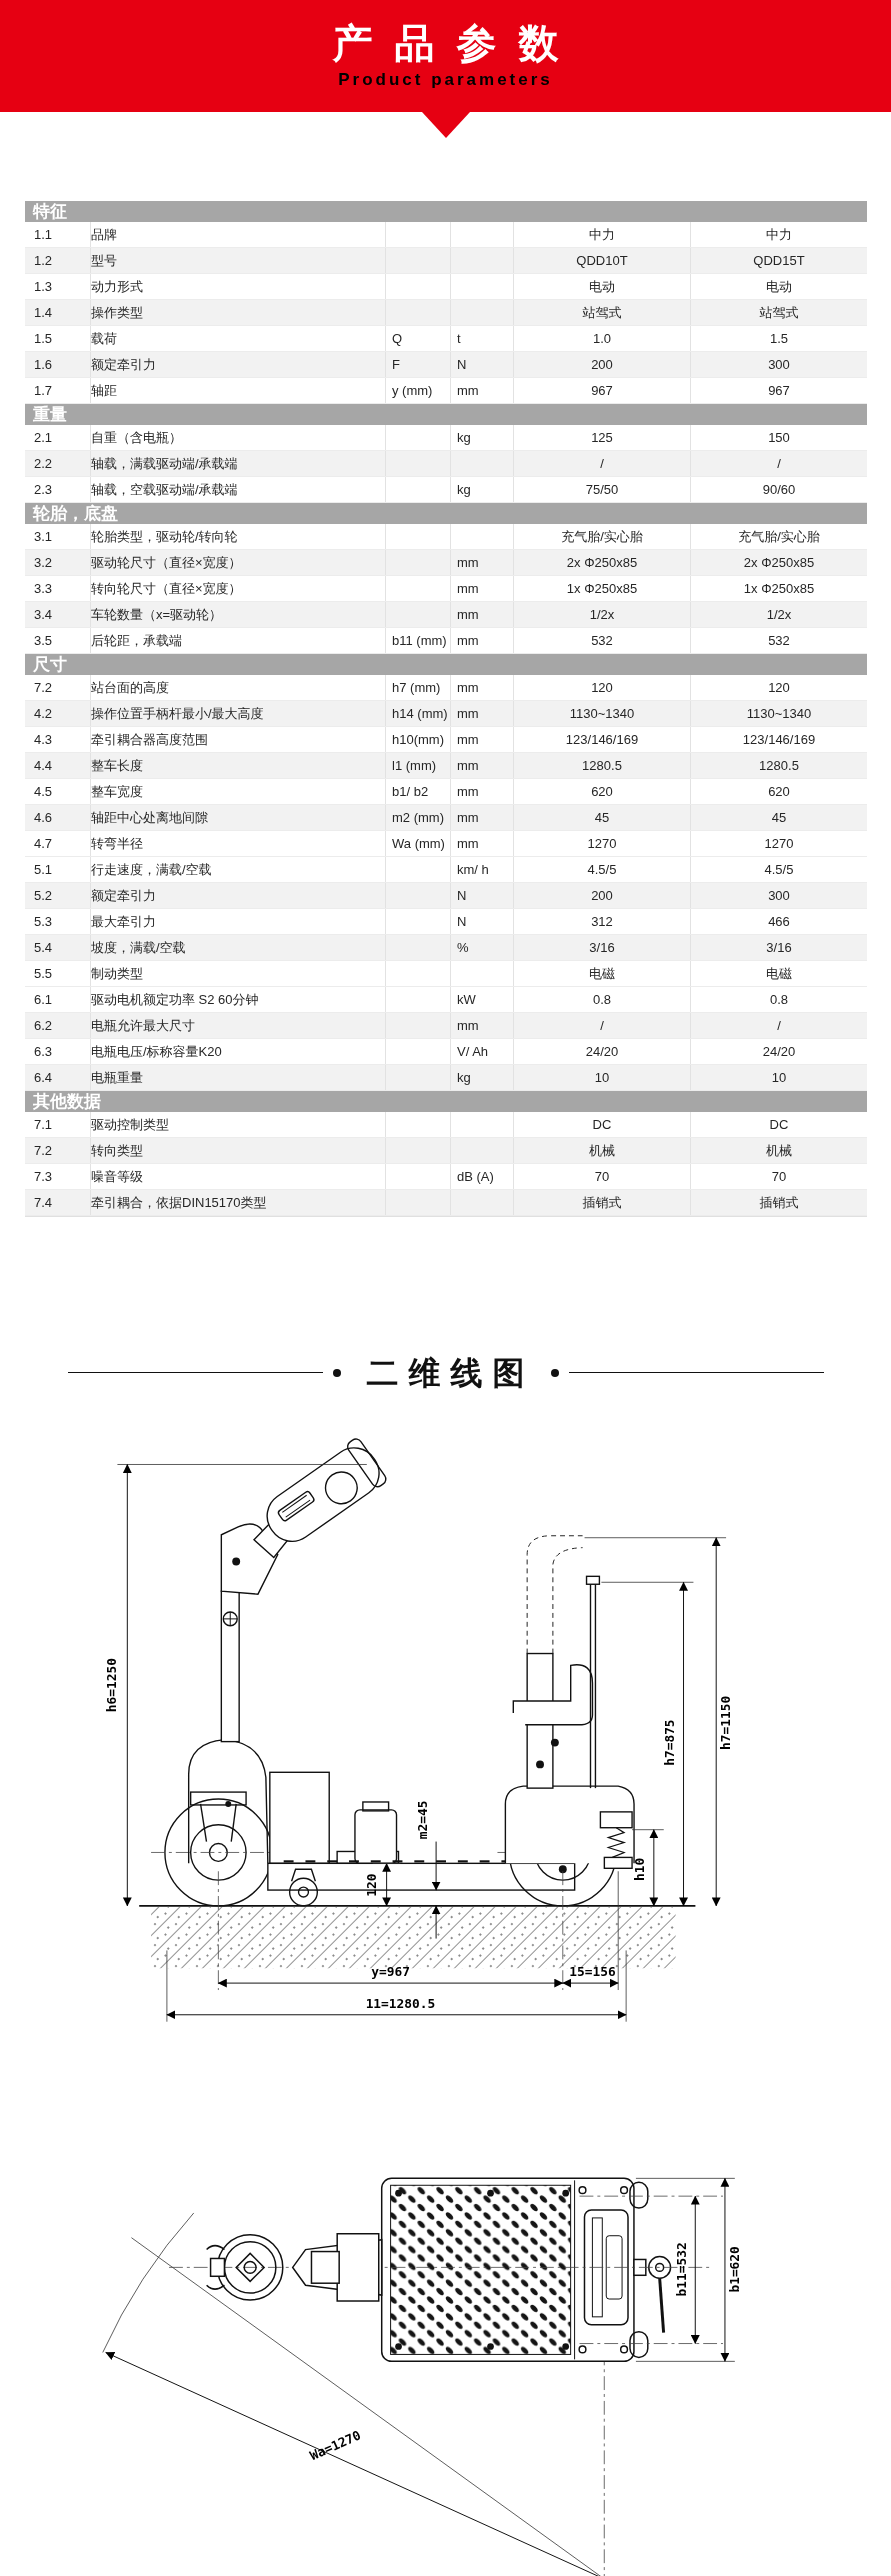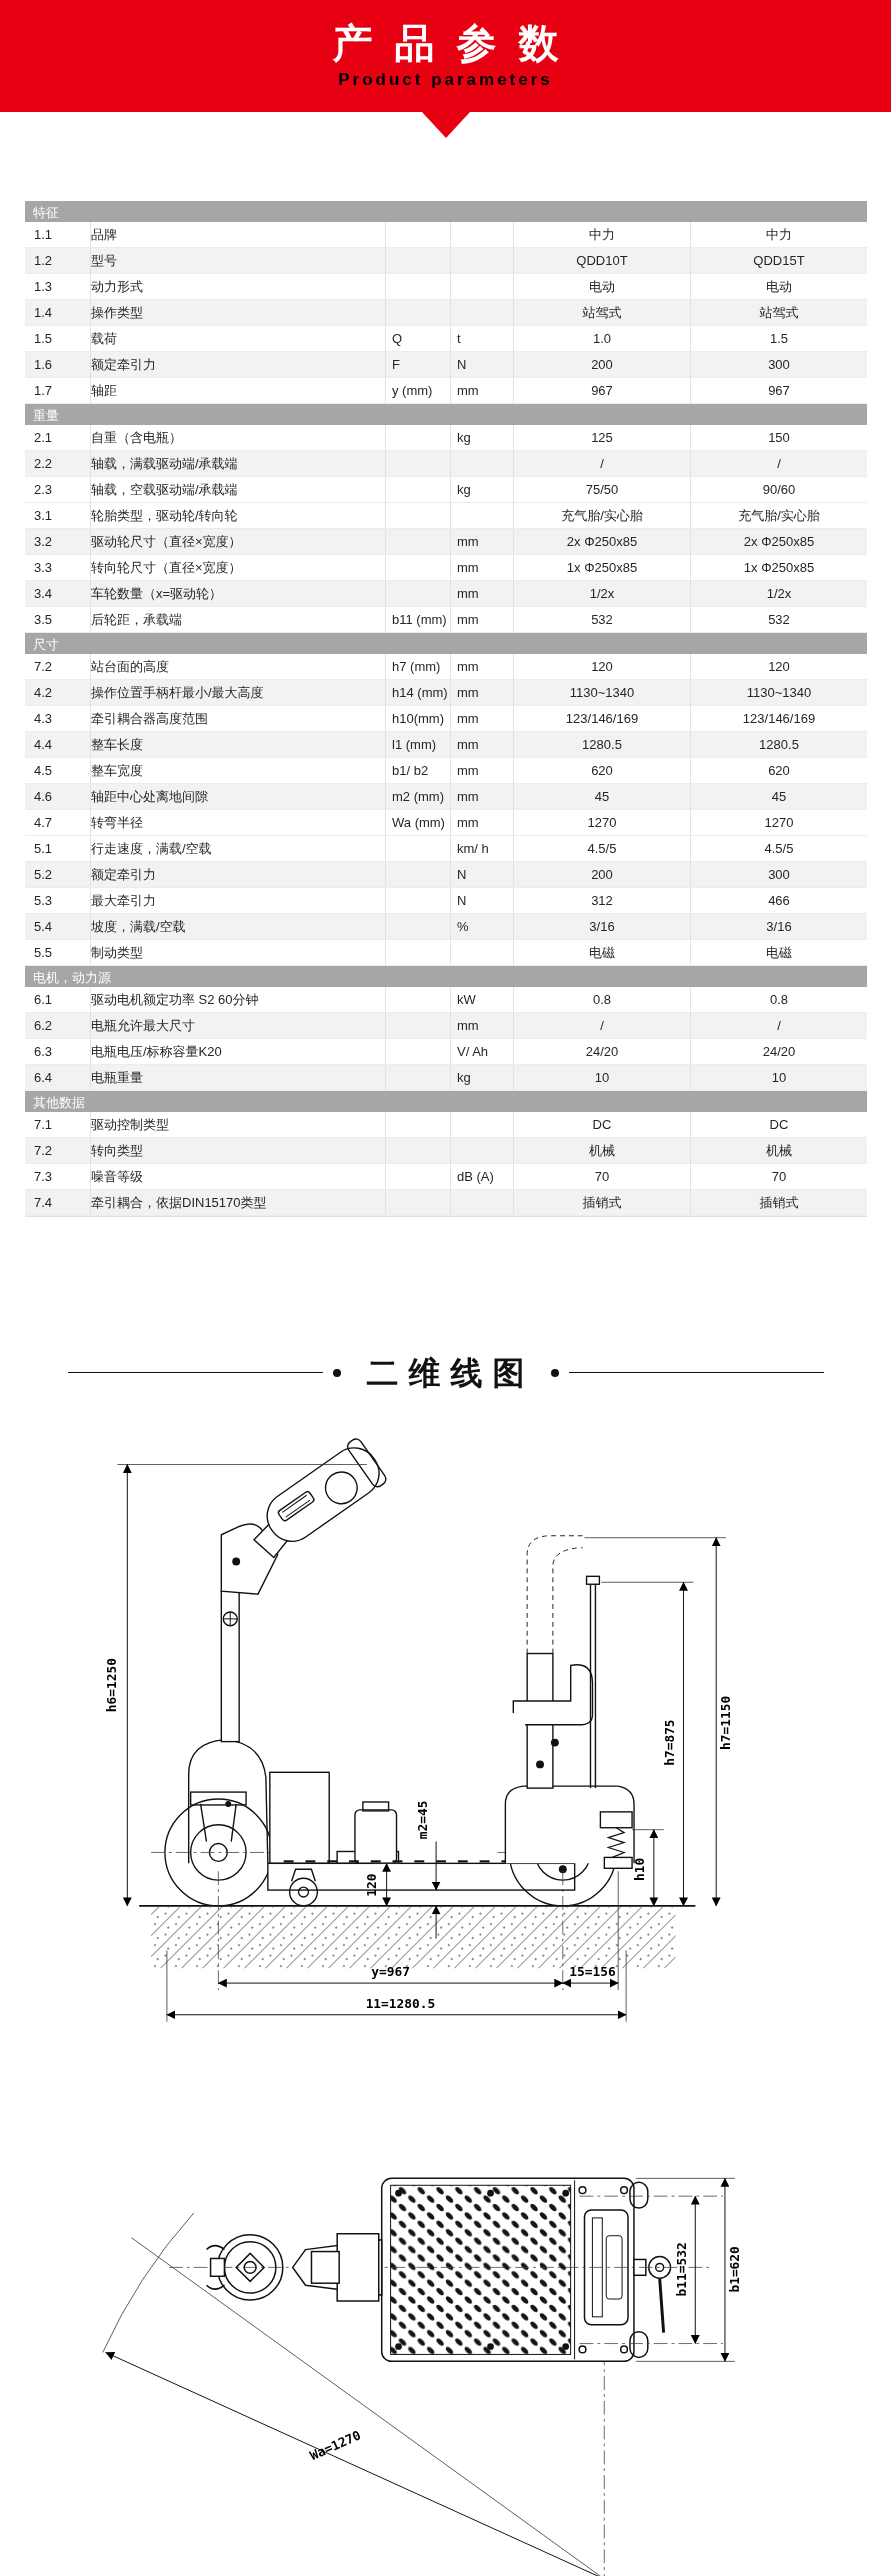--- a/index.html
+++ b/index.html
@@ -9,22 +9,22 @@
   
   .banner{position:absolute;left:0;top:0;width:891px;height:112px;display:flex;
           flex-direction:column;align-items:center;justify-content:center;}
   .banner h1{margin:0;color:#fff;font-size:40px;font-weight:bold;letter-spacing:22px;text-indent:22px;line-height:1.1;font-family:Liberation Serif, serif;}
   .banner p{margin:4px 0 0 0;color:#000000;font-size:17px;font-weight:bold;letter-spacing:3px;}
   .banner-tri{position:absolute;left:422px;top:112px;width:0;height:0;
               border-left:24px solid transparent;border-right:24px solid transparent;}
 
   
   .spec-table{position:absolute;left:25px;top:201px;width:842px;border-bottom:1px solid #e0e0e0;}
-  .sec{height:21px;background:#a6a6a6;color:#fff;font-size:13px;font-weight:normal;
-       display:flex;align-items:flex-end;padding-left:8px;box-sizing:border-box;}
+  .sec{height:21px;background:#a6a6a6;color:#fff;font-size:17px;font-weight:bold;
+       display:flex;align-items:center;padding-left:8px;box-sizing:border-box;}
   .row{display:flex;height:26px;font-size:13px;color:#262626;background:#fff;
        border-bottom:1px solid #ececec;box-sizing:border-box;}
   .row.alt{background:#f2f2f2;}
   .c{display:flex;align-items:center;box-sizing:border-box;overflow:hidden;white-space:nowrap;}
   .c + .c{border-left:1px solid #e2e2e2;}
   .c-no{width:65px;padding-left:9px;}
   .c-name{width:295px;}
   .c-sym{width:65px;padding-left:6px;}
   .c-unit{width:63px;padding-left:6px;}
   .c-v1{width:177px;justify-content:center;}
@@ -135,20 +135,23 @@
         <div class="c c-v2">/</div>
       </div>
       <div class="row">
         <div class="c c-no">2.3</div>
         <div class="c c-name">轴载，空载驱动端/承载端</div>
         <div class="c c-sym"></div>
         <div class="c c-unit">kg</div>
         <div class="c c-v1">75/50</div>
         <div class="c c-v2">90/60</div>
       </div>
+      <div class="sec">
+        <span>轮胎，底盘</span>
+      </div>
       <div class="row">
         <div class="c c-no">3.1</div>
         <div class="c c-name">轮胎类型，驱动轮/转向轮</div>
         <div class="c c-sym"></div>
         <div class="c c-unit"></div>
         <div class="c c-v1">充气胎/实心胎</div>
         <div class="c c-v2">充气胎/实心胎</div>
       </div>
       <div class="row alt">
         <div class="c c-no">3.2</div>
@@ -273,23 +276,20 @@
         <div class="c c-v1">3/16</div>
         <div class="c c-v2">3/16</div>
       </div>
       <div class="row">
         <div class="c c-no">5.5</div>
         <div class="c c-name">制动类型</div>
         <div class="c c-sym"></div>
         <div class="c c-unit"></div>
         <div class="c c-v1">电磁</div>
         <div class="c c-v2">电磁</div>
-      </div>
-      <div class="sec">
-        <span>电机，动力源</span>
       </div>
       <div class="row">
         <div class="c c-no">6.1</div>
         <div class="c c-name">驱动电机额定功率 S2 60分钟</div>
         <div class="c c-sym"></div>
         <div class="c c-unit">kW</div>
         <div class="c c-v1">0.8</div>
         <div class="c c-v2">0.8</div>
       </div>
       <div class="row alt">

